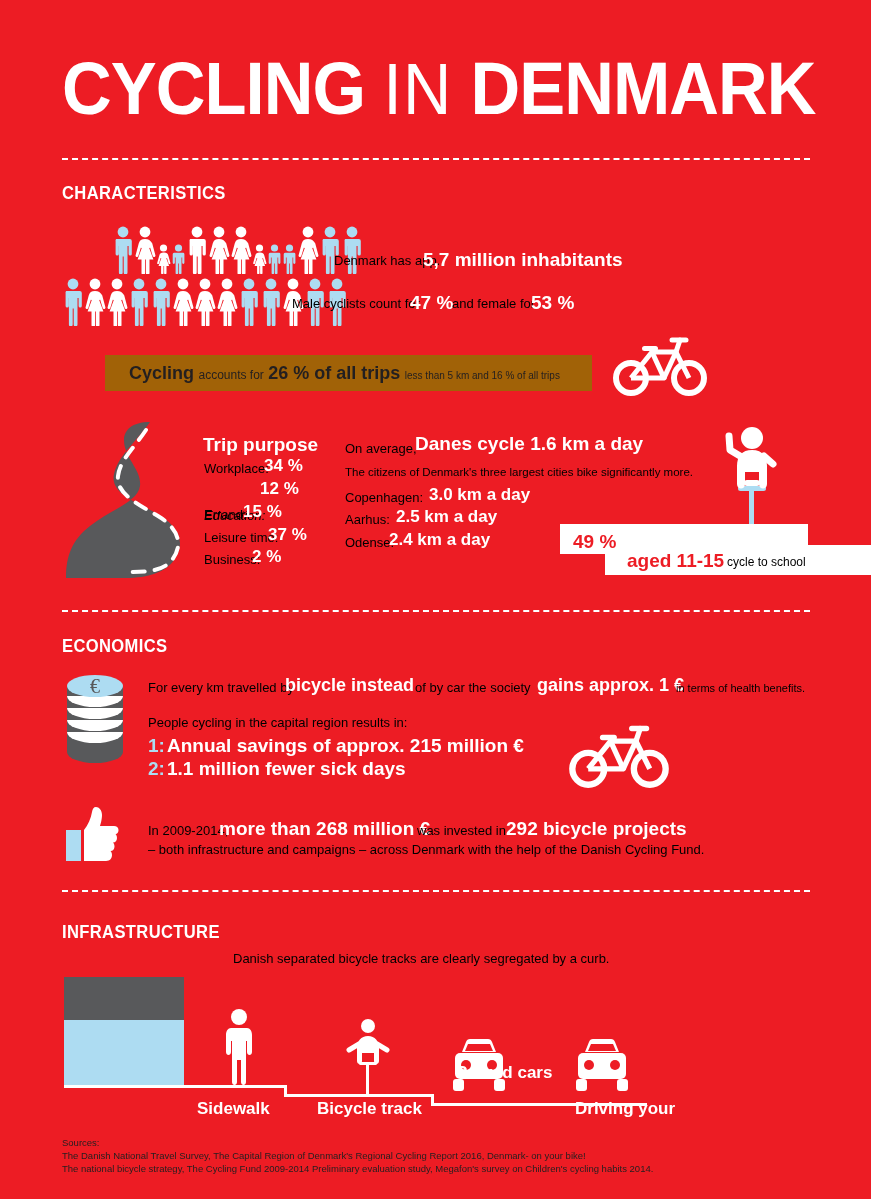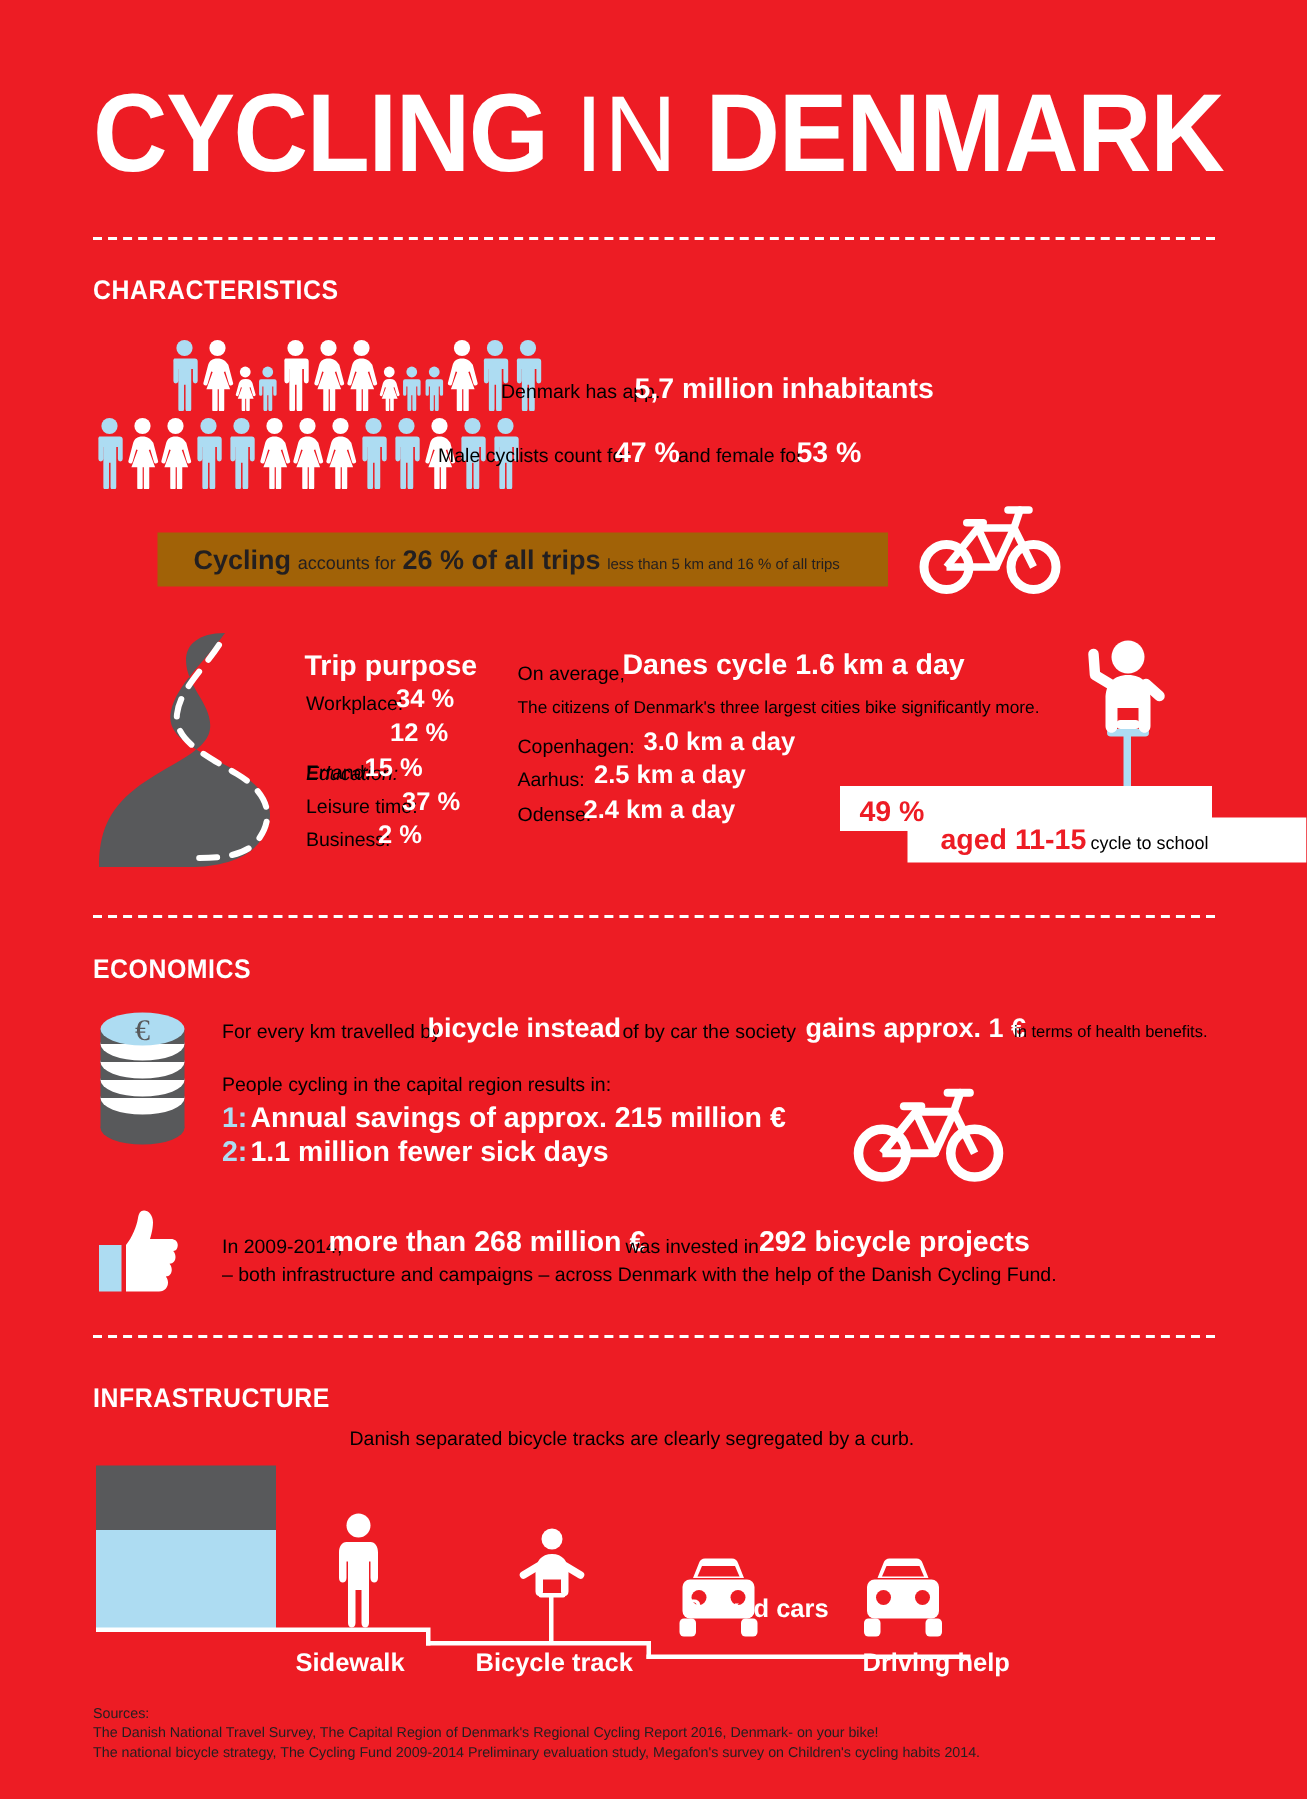--- a/index.html
+++ b/index.html
@@ -397,21 +397,21 @@
     <rect x="3" y="41" width="11" height="12" rx="3" fill="#fff"></rect>
     <rect x="44" y="41" width="11" height="12" rx="3" fill="#fff"></rect>
     <circle cx="16" cy="27" r="5" fill="#ED1C24"></circle>
     <circle cx="42" cy="27" r="5" fill="#ED1C24"></circle>
     <path d="M18 6 L40 6 L43 13 L15 13 Z" fill="#ED1C24"></path>
   </svg>
 
   <div class="label-inf" style="left:197px;top:1099px;">Sidewalk</div>
   <div class="label-inf" style="left:317px;top:1099px;">Bicycle track</div>
   <div class="label-inf" style="left:456px;top:1063px;">Parked cars</div>
-  <div class="label-inf" style="left:575px;top:1099px;">Driving help</div>
+  <div class="label-inf" style="left:575px;top:1099px;">Driving your</div>
 
   <div class="sources" style="top:1136px;">
     <div>Sources:</div>
     <div>The Danish National Travel Survey, The Capital Region of Denmark's Regional Cycling Report 2016, Denmark- on your bike!</div>
     <div>The national bicycle strategy, The Cycling Fund 2009-2014 Preliminary evaluation study, Megafon's survey on Children's cycling habits 2014.</div>
   </div>
 
 </div>
 
 </body></html>

